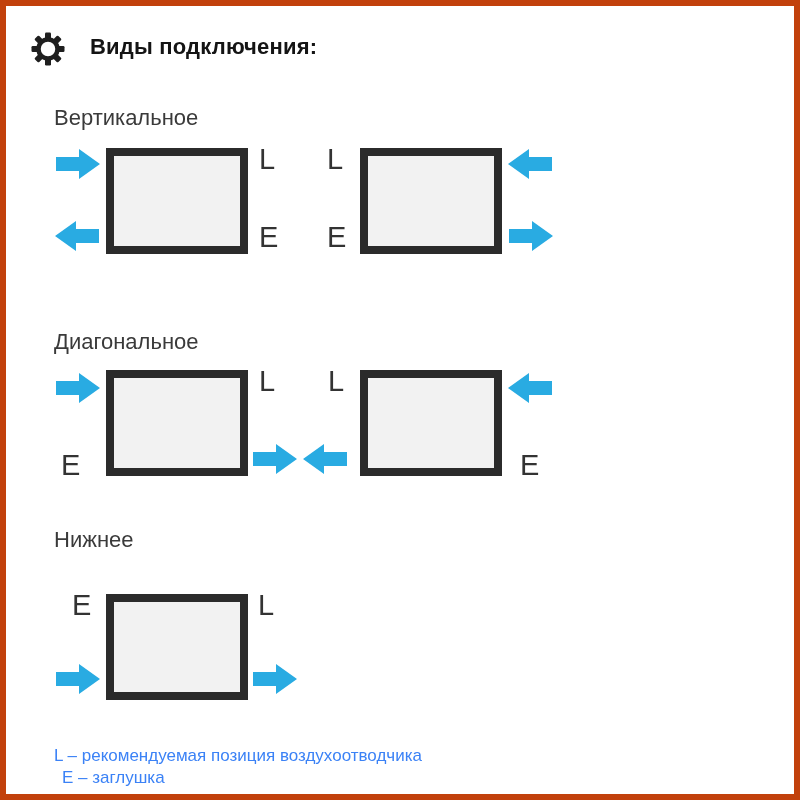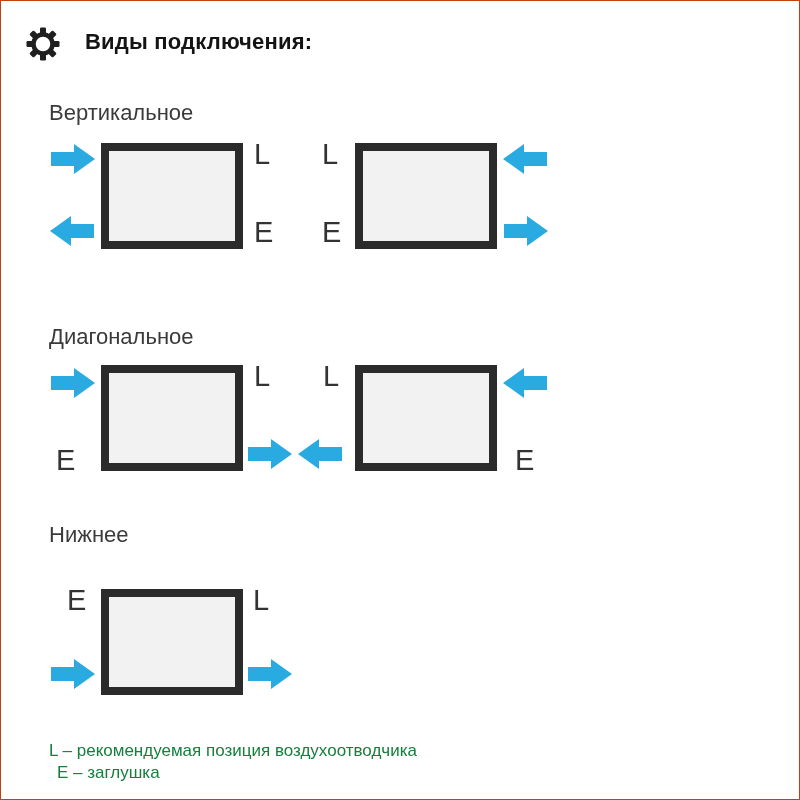--- a/index.html
+++ b/index.html
@@ -1,29 +1,29 @@
 <!DOCTYPE html>
 <html><head>
 <meta charset="utf-8">
 <style>
   html,body{margin:0;padding:0;background:#fff;}
   .canvas{
     position:relative;width:800px;height:800px;background:#ffffff;
     font-family:"Liberation Sans","DejaVu Sans",sans-serif;overflow:hidden;
-    box-sizing:border-box;border:1px solid #c2410c;
+    box-sizing:border-box;border:6px solid #c2410c;
   }
   .page-title{position:absolute;left:84px;top:28px;font-size:22px;font-weight:700;color:#141414;letter-spacing:.2px;}
   .gear{position:absolute;left:25px;top:26px;width:34px;height:34px;}
   .section-label{position:absolute;font-size:22px;font-weight:400;color:#3a3a3a;line-height:1;}
   .radiator{position:absolute;width:142px;height:106px;border:8px solid #2b2b2b;background:#f2f2f2;box-sizing:border-box;}
   .port{position:absolute;font-size:29px;line-height:30px;color:#333;font-weight:400;}
   .arrow{position:absolute;width:44px;height:30px;display:block;}
   .arrow svg{display:block;width:100%;height:100%;}
   .arrow.left svg{transform:scaleX(-1);}
-  .legend-line{position:absolute;font-size:17px;line-height:20px;color:#15803d;}
+  .legend-line{position:absolute;font-size:17px;line-height:20px;color:#3b82f6;}
 </style>
 </head>
 <body>
 
 <div class="canvas">
 
   <div class="gear">
     <svg viewBox="0 0 34 34">
       <g fill="#1F1F1F">
         <rect x="14" y="0.5" width="6" height="7" rx="1.2"></rect>

